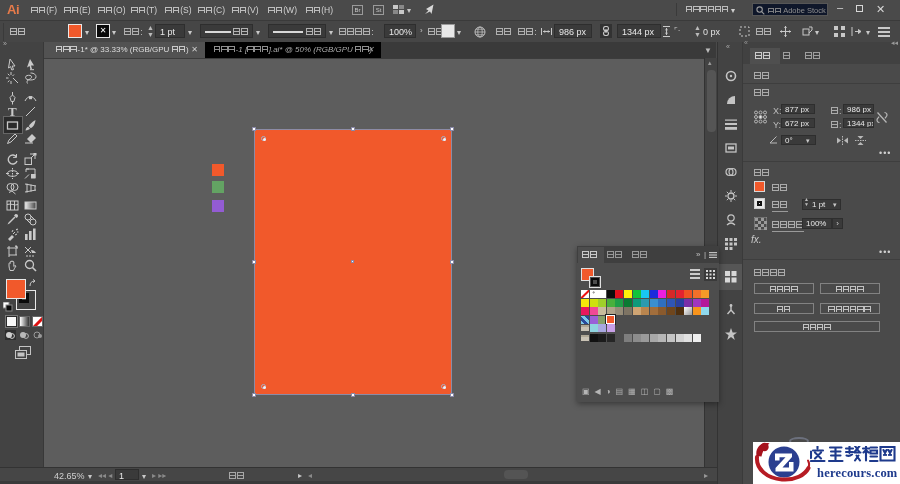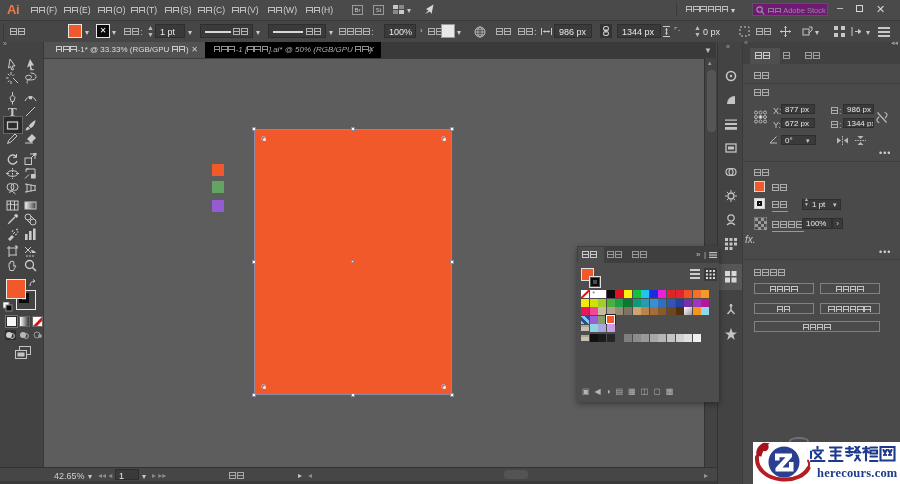--- a/index.html
+++ b/index.html
@@ -51,21 +51,21 @@
     </svg>
   <span class="abs chev" style="left:407px;top:6px;">▾</span>
 
   <svg class="abs" style="left:422px;top:3px;" width="13" height="13" viewBox="0 0 13 13">
       <path d="M11.5 1.5 L4 6 L6.5 7.5 L3 11 L8 8.5 L9.5 11 Z" fill="#d8d8d8"></path>
     </svg>
 
   <span class="abs" style="left:676px;top:3px;width:1px;height:13px;background:#3a3a3a;"></span>
     <span class="abs lbl" style="left:686px;top:5px;color:#cfcfcf;font-size:8px;"><span class="c"></span><span class="c"></span><span class="c"></span><span class="c"></span><span class="c"></span><span class="c"></span></span>
   <span class="abs chev" style="left:731px;top:6px;color:#cfcfcf;">▾</span>
-  <div class="abs" style="left:752px;top:3px;width:76px;height:13px;background:#701a75;border:1px solid #565656;overflow:hidden;white-space:nowrap;">
+  <div class="abs" style="left:752px;top:3px;width:76px;height:13px;background:#0f172a;border:1px solid #565656;overflow:hidden;white-space:nowrap;">
      <svg style="position:absolute;left:3px;top:2px;" width="9" height="9" viewBox="0 0 9 9">
         <circle cx="3.6" cy="3.6" r="2.7" fill="none" stroke="#9a9a9a" stroke-width="1.1"></circle>
         <path d="M5.7 5.7L8.3 8.3" stroke="#9a9a9a" stroke-width="1.1"></path>
       </svg>
      <span style="position:absolute;left:15px;top:2px;color:#8f8f8f;font-size:7.5px;"><span class="c"></span><span class="c"></span> Adobe Stock</span>
   </div>
 
   <span class="abs" style="left:837px;top:1px;color:#d8d8d8;font-size:11px;">–</span>
   <span class="abs" style="left:856px;top:5px;width:7px;height:7px;border:1px solid #d8d8d8;"></span>
   <span class="abs" style="left:876px;top:3px;color:#d8d8d8;font-size:11px;">✕</span>
@@ -542,21 +542,21 @@
         <rect x="1" y="7" width="3" height="3"></rect>
         <rect x="7" y="7" width="3" height="3"></rect>
         <rect x="4" y="10" width="3" height="3"></rect>
         <rect x="10" y="10" width="3" height="3"></rect>
       </g>
     </svg>
   <span class="abs" style="left:29px;top:178px;color:#bdbdbd;font-size:9px;border-bottom:1px solid #9a9a9a;padding-bottom:1px;"><span class="c"></span><span class="c"></span><span class="c"></span><span class="c"></span></span>
   <div class="inp" style="left:59px;top:176px;width:30px;height:11px;font-size:8px;line-height:10px;padding-left:3px;">100%</div>
   <div class="abs" style="left:89px;top:176px;width:11px;height:11px;background:#3a3a3a;border:1px solid #2e2e2e;color:#ccc;font-size:8px;line-height:10px;text-align:center;">›</div>
 
-  <span class="abs" style="left:2px;top:192px;color:#c8c8c8;font-size:10px;font-style:italic;">fx.</span>
+  <span class="abs" style="left:8px;top:192px;color:#c8c8c8;font-size:10px;font-style:italic;">fx.</span>
   <span class="abs" style="left:136px;top:205px;color:#cfcfcf;font-size:9px;letter-spacing:1px;">•••</span>
   <div class="abs" style="left:0;top:217px;width:158px;height:1px;background:#3e3e3e;"></div>
 
   <span class="abs" style="left:11px;top:226px;color:#bdbdbd;font-size:9px;"><span class="c"></span><span class="c"></span><span class="c"></span><span class="c"></span></span>
   <div class="btn" style="left:11px;top:241px;width:60px;"><span class="c"></span><span class="c"></span><span class="c"></span><span class="c"></span></div>
   <div class="btn" style="left:77px;top:241px;width:60px;"><span class="c"></span><span class="c"></span><span class="c"></span><span class="c"></span></div>
   <div class="btn" style="left:11px;top:261px;width:60px;"><span class="c"></span><span class="c"></span></div>
   <div class="btn" style="left:77px;top:261px;width:60px;"><span class="c"></span><span class="c"></span><span class="c"></span><span class="c"></span><span class="c"></span><span class="c"></span></div>
   <div class="btn" style="left:11px;top:279px;width:126px;"><span class="c"></span><span class="c"></span><span class="c"></span><span class="c"></span></div>
 </div>

